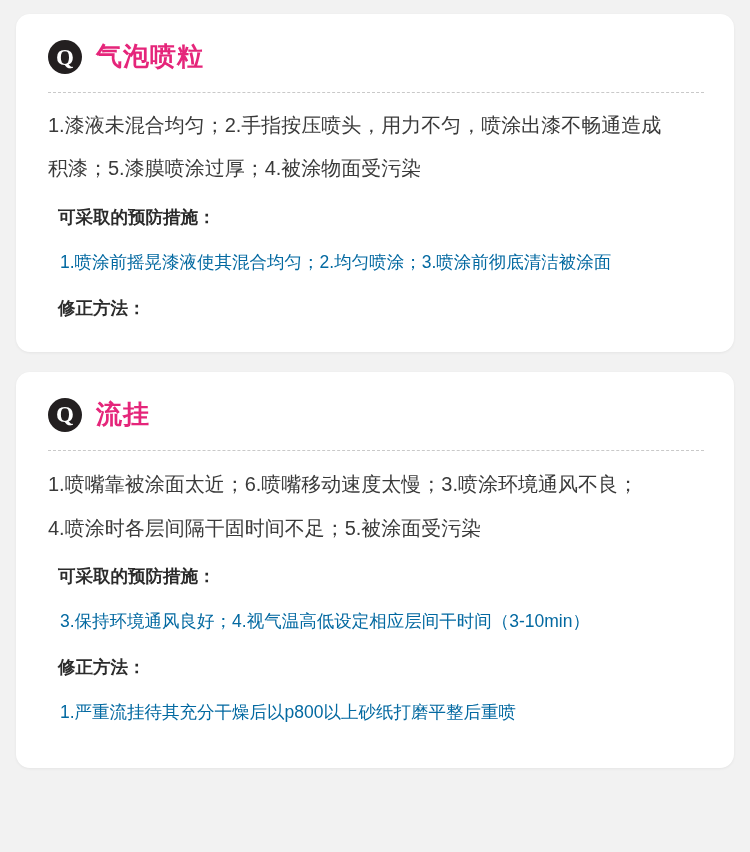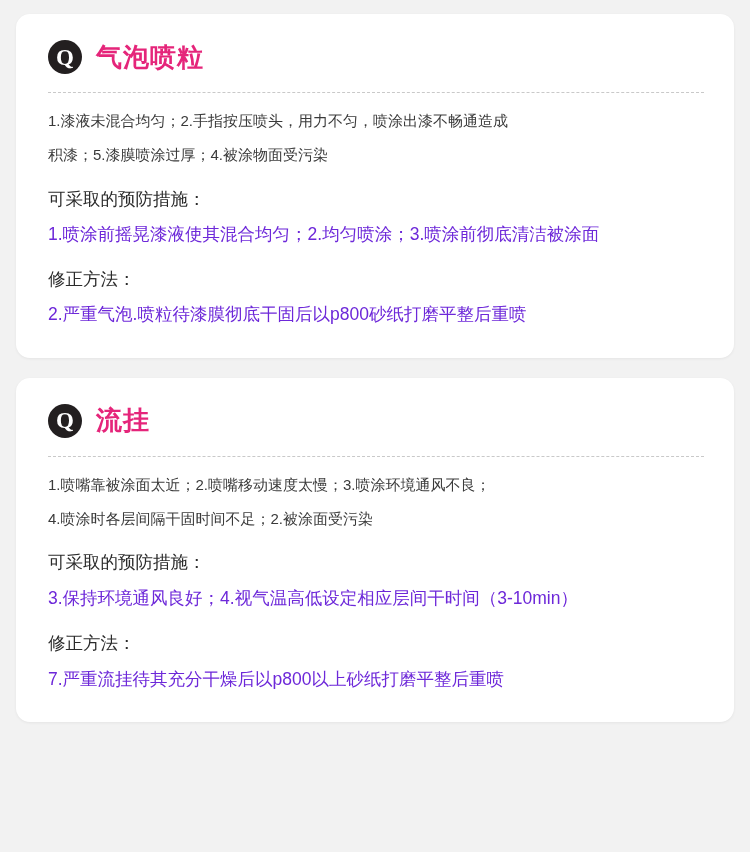--- a/index.html
+++ b/index.html
@@ -50,52 +50,53 @@
     justify-content: center;
     flex: 0 0 auto;
     line-height: 1;
   }
   .card-title {
     font-size: 26px;
     font-weight: bold;
     color: #e5257a;
     letter-spacing: 1px;
     line-height: 1.1;
+    font-family: Liberation Serif, serif;
   }
   .divider {
     border-top: 1px dashed #c9c9c9;
     height: 0;
     margin: 0 0 14px 0;
   }
   .body-text {
-    font-size: 15px;
+    font-size: 20px;
     color: #3a3a3a;
     line-height: 1.85;
   }
   .para {
     margin: 0 0 6px 0;
   }
   .para.tight {
     margin-bottom: 0;
   }
   .section-label {
     font-size: 17.5px;
     color: #2b2b2b;
-    font-weight: normal;
+    font-weight: bold;
     line-height: 1.85;
-    margin: 12px 0 2px 0;
+    margin: 12px 0 2px 10px;
   }
   .section-label.first {
     margin-top: 14px;
   }
   .list-line {
     font-size: 17.5px;
-    color: #6d28d9;
+    color: #0369a1;
     line-height: 1.95;
-    margin: 0;
+    margin: 12px;
   }
   .card-2 .body-text,
   .card-2 .list-line,
   .card-2 .section-label {
     line-height: 1.92;
   }
 </style>
 </head>
 <body>
 
@@ -110,35 +111,34 @@
 
     <div class="body-text">
       <p class="para">1.漆液未混合均匀；2.手指按压喷头，用力不匀，喷涂出漆不畅通造成</p>
       <p class="para tight">积漆；5.漆膜喷涂过厚；4.被涂物面受污染</p>
     </div>
 
     <div class="section-label first">可采取的预防措施：</div>
     <p class="list-line">1.喷涂前摇晃漆液使其混合均匀；2.均匀喷涂；3.喷涂前彻底清洁被涂面</p>
 
     <div class="section-label">修正方法：</div>
-    <p class="list-line">2.严重气泡.喷粒待漆膜彻底干固后以p800砂纸打磨平整后重喷</p>
   </div>
 
   <div class="card card-2">
     <div class="card-header">
       <div class="q-badge">Q</div>
       <div class="card-title">流挂</div>
     </div>
     <div class="divider"></div>
 
     <div class="body-text">
-      <p class="para">1.喷嘴靠被涂面太近；2.喷嘴移动速度太慢；3.喷涂环境通风不良；</p>
-      <p class="para tight">4.喷涂时各层间隔干固时间不足；2.被涂面受污染</p>
+      <p class="para">1.喷嘴靠被涂面太近；6.喷嘴移动速度太慢；3.喷涂环境通风不良；</p>
+      <p class="para tight">4.喷涂时各层间隔干固时间不足；5.被涂面受污染</p>
     </div>
 
     <div class="section-label">可采取的预防措施：</div>
     <p class="list-line">3.保持环境通风良好；4.视气温高低设定相应层间干时间（3-10min）</p>
 
     <div class="section-label">修正方法：</div>
-    <p class="list-line">7.严重流挂待其充分干燥后以p800以上砂纸打磨平整后重喷</p>
+    <p class="list-line">1.严重流挂待其充分干燥后以p800以上砂纸打磨平整后重喷</p>
   </div>
 
 </div>
 
 </body></html>

